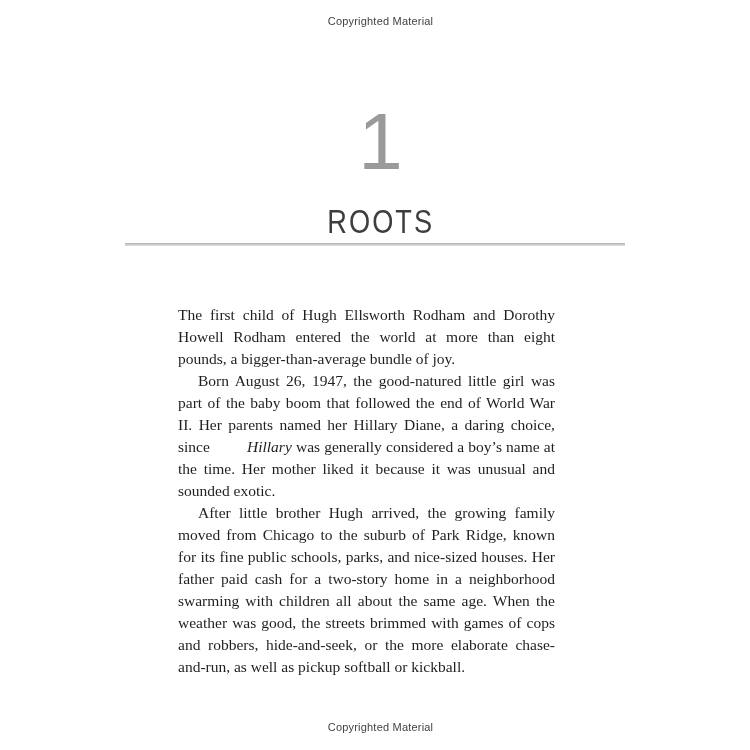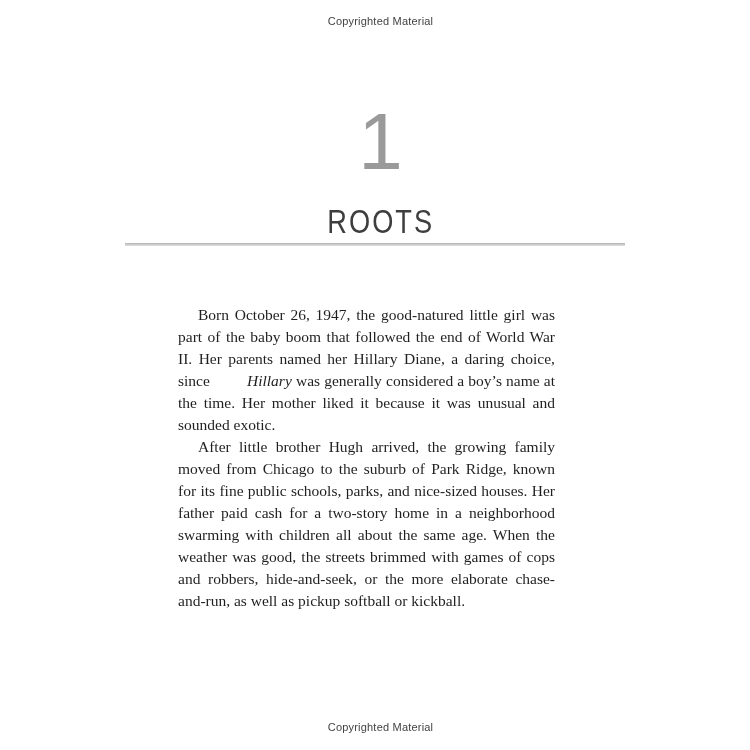--- a/index.html
+++ b/index.html
@@ -99,19 +99,20 @@
 
   <div class="chapter-number">1</div>
 
   <div class="chapter-title">
     <span class="title-inner">ROOTS</span>
   </div>
 
   <div class="title-rule"></div>
 
   <div class="body-text">
-      <p class="para indent"><span>Born October 26, 1947, the good-natured little girl was part of the baby boom that followed the end of World War II. Her parents named her Hillary Diane, a daring choice, since </span><i>Hillary</i><span> was generally considered a boy’s name at the time. Her mother liked it because it was unusual and sounded exotic.</span></p>
+      <p class="para"><span>The first child of Hugh Ellsworth Rodham and Dorothy Howell Rodham entered the world at more than eight pounds, a bigger-than-average bundle of joy.</span></p>
+      <p class="para indent"><span>Born August 26, 1947, the good-natured little girl was part of the baby boom that followed the end of World War II. Her parents named her Hillary Diane, a daring choice, since </span><i>Hillary</i><span> was generally considered a boy’s name at the time. Her mother liked it because it was unusual and sounded exotic.</span></p>
       <p class="para indent"><span>After little brother Hugh arrived, the growing family moved from Chicago to the suburb of Park Ridge, known for its fine public schools, parks, and nice-sized houses. Her father paid cash for a two-story home in a neighborhood swarming with children all about the same age. When the weather was good, the streets brimmed with games of cops and robbers, hide-and-seek, or the more elaborate chase-and-run, as well as pickup softball or kickball.</span></p>
     </div>
 
   <div class="copyright bottom">Copyrighted Material</div>
 
 </div>
 
 </body></html>

